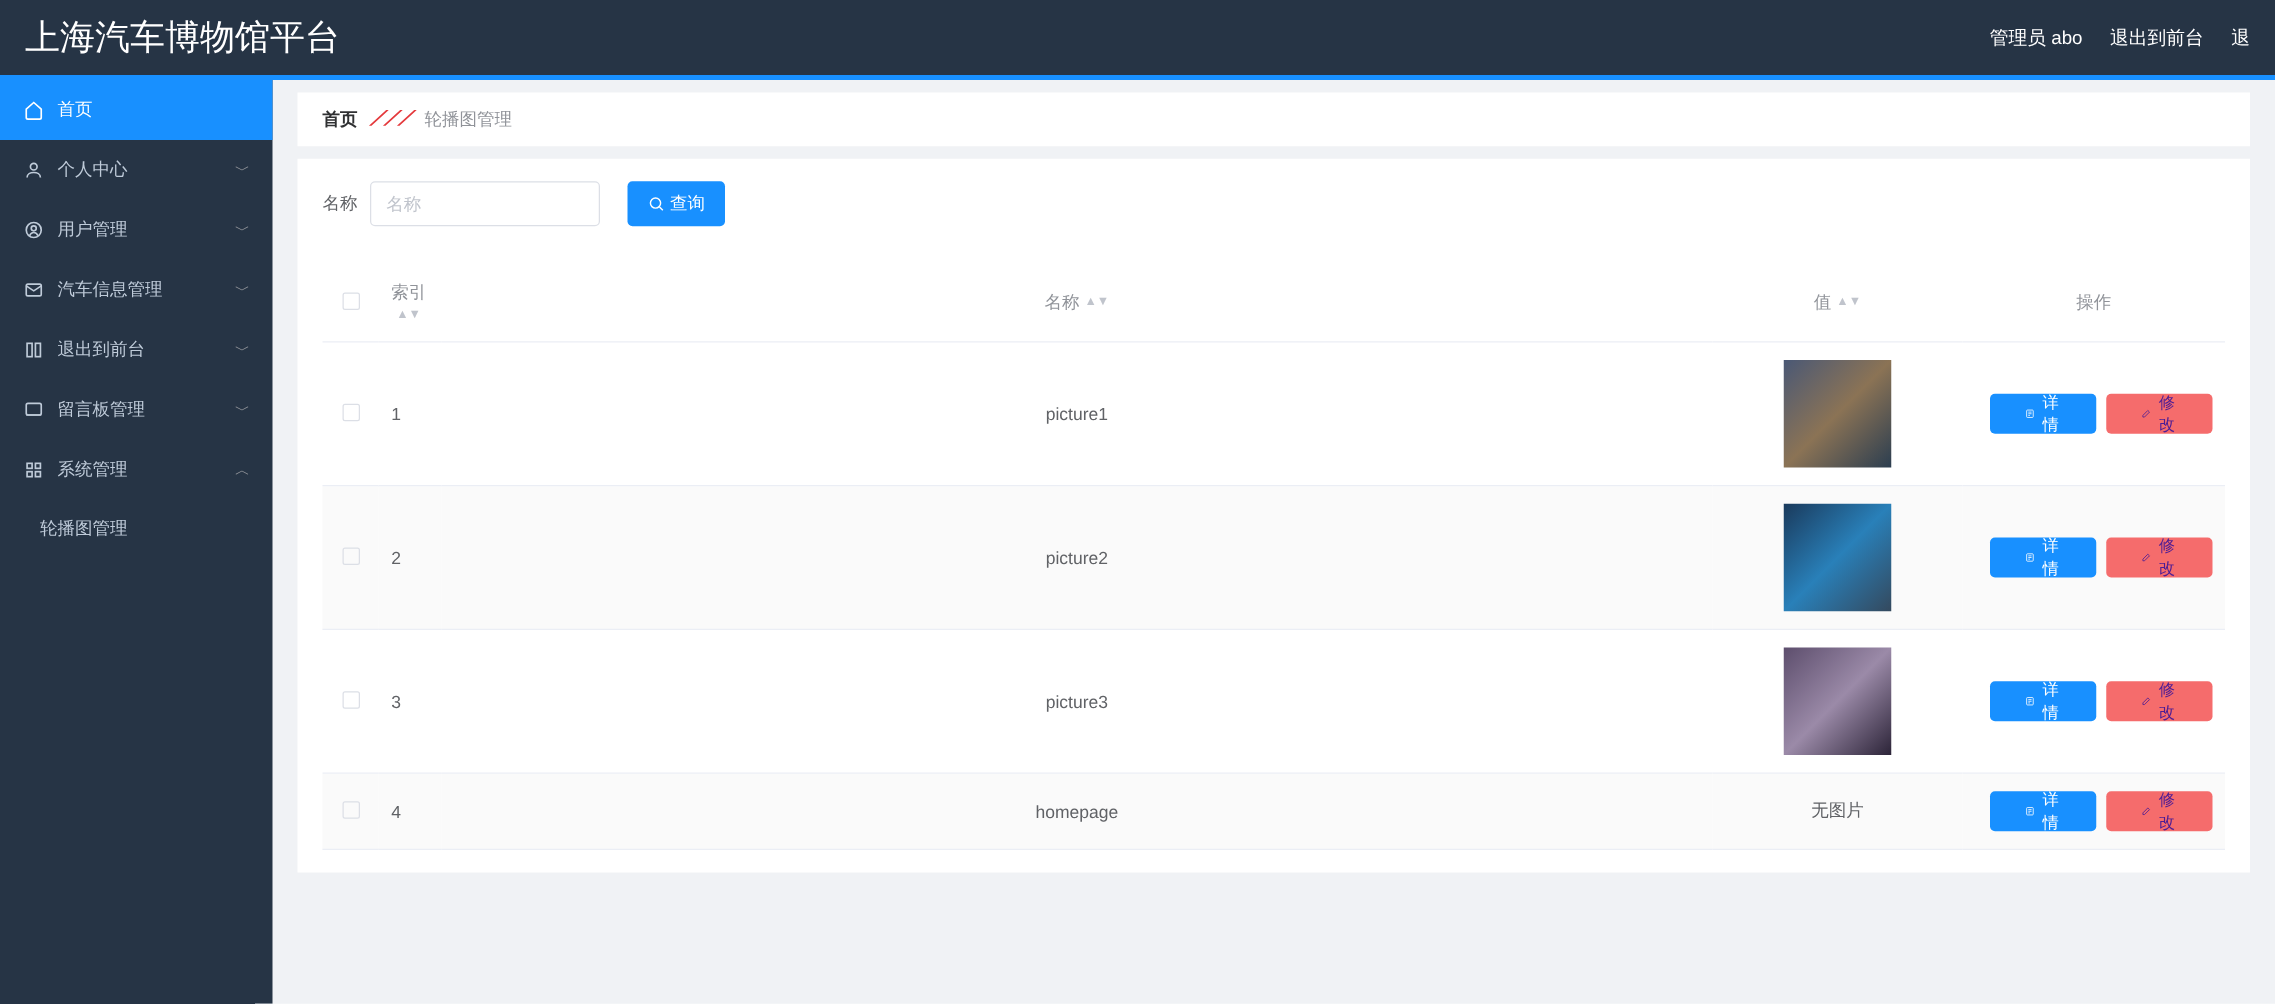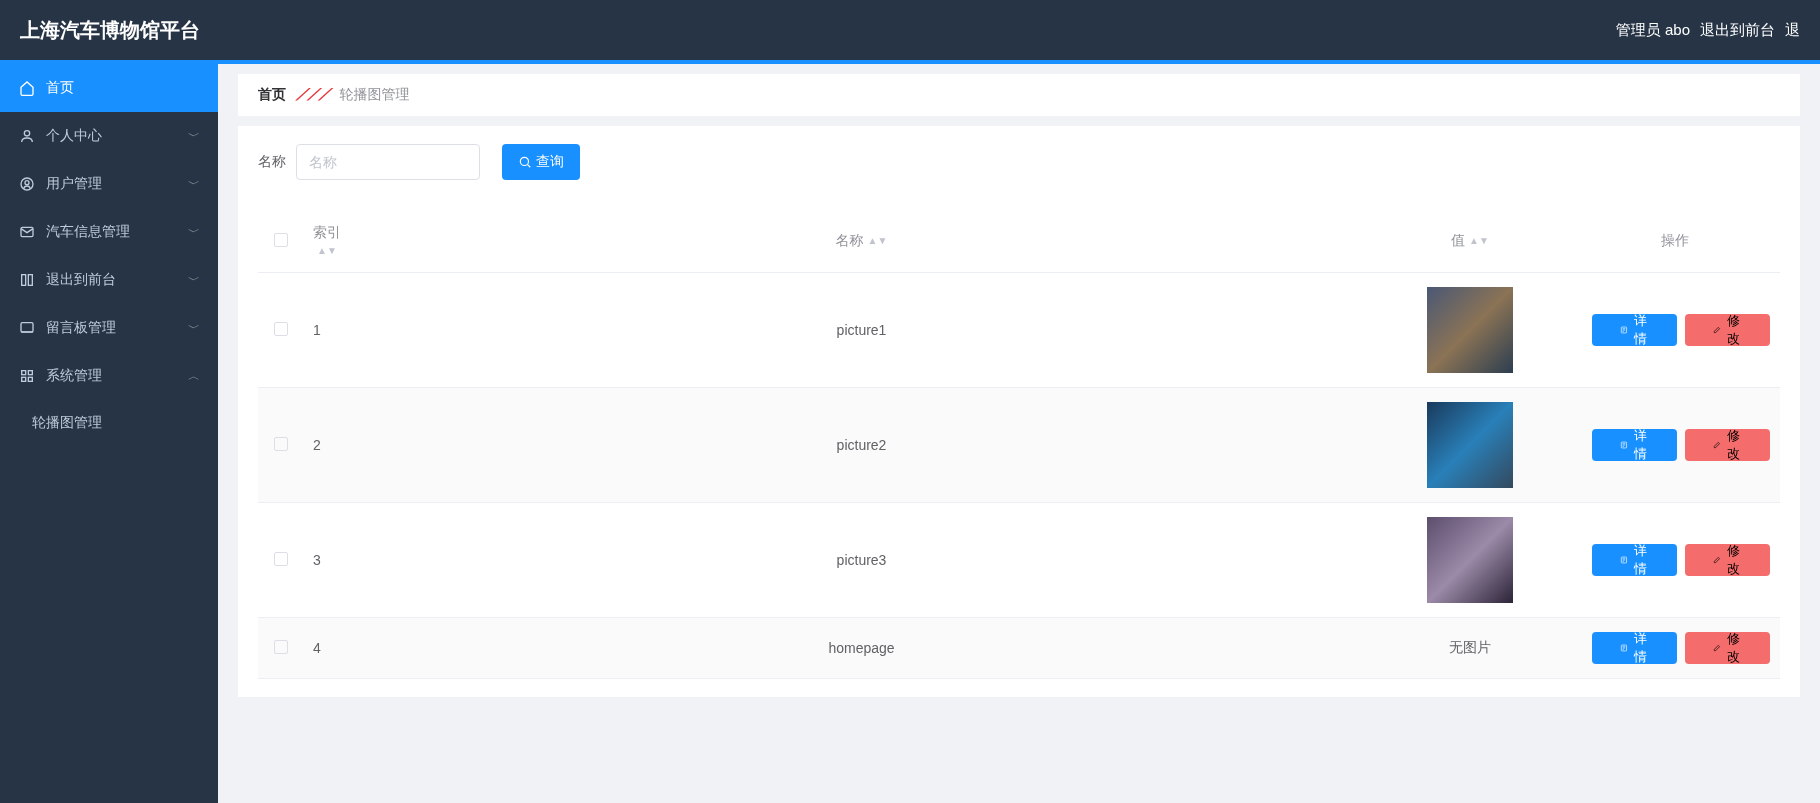--- a/index.html
+++ b/index.html
@@ -1,19 +1,19 @@
 <!DOCTYPE html>
 <html><head>
 <meta charset="utf-8">
 <style>
 * { margin: 0; padding: 0; box-sizing: border-box; }
 body { font-family: "Helvetica Neue", Helvetica, Arial, "Microsoft YaHei", sans-serif; font-size: 14px; color: #606266; background: #f0f2f5; overflow-x: hidden; }
 .header { background: #263445; height: 60px; display: flex; align-items: center; padding: 0 20px; color: #fff; justify-content: space-between; }
-.header .brand { font-size: 20px; font-weight: bold; }
-.header .right { display: flex; align-items: center; gap: 10px; font-size: 15px; }
+.header .brand { font-size: 28px; font-weight: normal; }
+.header .right { display: flex; align-items: center; gap: 22px; font-size: 15px; }
 .header .right span { cursor: pointer; }
 .blue-bar { height: 4px; background: #1890ff; }
 .container { display: flex; min-height: calc(100vh - 64px); }
 .sidebar { width: 218px; background: #263445; color: #bfcbd9; flex-shrink: 0; padding-top: 0; }
 .menu-item { height: 48px; display: flex; align-items: center; padding: 0 18px; cursor: pointer; font-size: 14px; color: #bfcbd9; position: relative; }
 .menu-item.active { background: #1890ff; color: #fff; }
 .menu-item .icon { width: 18px; height: 18px; margin-right: 10px; display: inline-flex; align-items: center; justify-content: center; }
 .menu-item .arrow { margin-left: auto; font-size: 12px; color: #909399; }
 .sub-item { height: 46px; display: flex; align-items: center; padding-left: 32px; cursor: pointer; color: #bfcbd9; font-size: 14px; }
 .main { flex: 1; padding: 0; overflow: hidden; }
@@ -21,21 +21,21 @@
 .breadcrumb .home { font-weight: bold; color: #303133; }
 .breadcrumb .sep { color: #e4393c; font-weight: bold; font-style: italic; font-size: 16px; }
 .breadcrumb .current { color: #909399; }
 .content { background: #fff; margin: 10px 20px; padding: 18px 20px; }
 .search-bar { display: flex; align-items: center; gap: 10px; margin-bottom: 30px; }
 .search-label { color: #606266; font-size: 14px; }
 .search-input { width: 184px; height: 36px; border: 1px solid #dcdfe6; border-radius: 4px; padding: 0 12px; font-size: 14px; color: #606266; outline: none; }
 .search-input::placeholder { color: #c0c4cc; }
 .btn { display: inline-flex; align-items: center; justify-content: center; height: 36px; padding: 0 16px; border-radius: 4px; border: none; cursor: pointer; font-size: 14px; gap: 4px; }
 .btn-primary { background: #1890ff; color: #fff; margin-left: 12px; }
-.btn-danger { background: #f56c6c; color: #000000; align-items: center; }
+.btn-danger { background: #f56c6c; color: #4c1d95; align-items: center; }
 .btn-small { height: 32px; padding: 0 28px; font-size: 13px; }
 table { width: 100%; border-collapse: collapse; }
 th, td { padding: 14px 10px; text-align: left; font-size: 14px; color: #606266; }
 thead th { background: #fff; color: #909399; font-weight: 500; border-bottom: 1px solid #ebeef5; }
 tbody tr { border-bottom: 1px solid #ebeef5; }
 tbody tr:nth-child(even) { background: #fafafa; }
 .chk { width: 14px; height: 14px; border: 1px solid #dcdfe6; border-radius: 2px; display: inline-block; cursor: pointer; }
 .sort { font-size: 10px; color: #c0c4cc; margin-left: 4px; display: inline-flex; flex-direction: column; line-height: 6px; vertical-align: middle; }
 .thumb { width: 86px; height: 86px; object-fit: cover; display: block; margin: 0 auto; background: linear-gradient(135deg,#4a5875,#8b7355,#2c3e50); }
 .thumb.t2 { background: linear-gradient(135deg,#1a3a5c,#2980b9,#34495e); }

